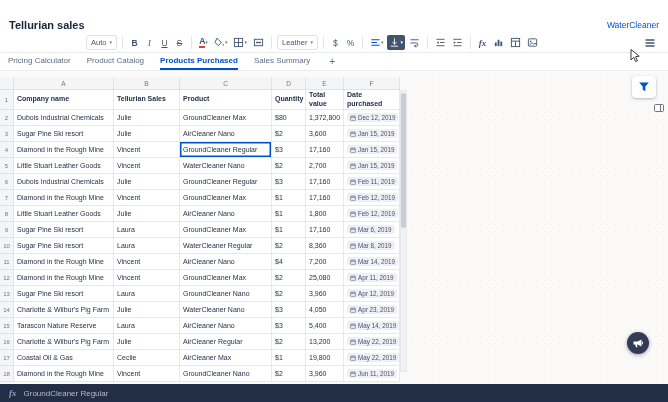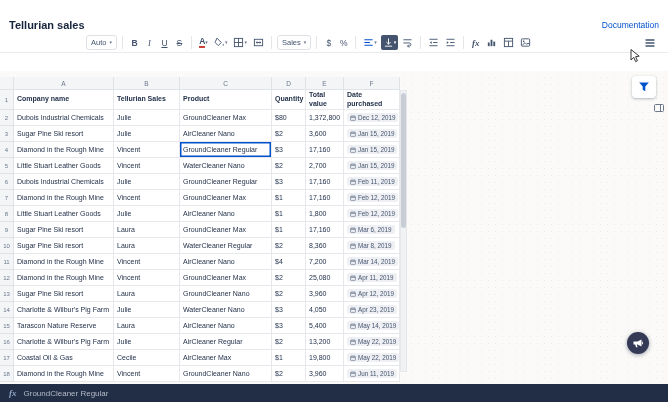--- a/index.html
+++ b/index.html
@@ -95,21 +95,21 @@
   .cursor { position:absolute; left:630px; top:49px; z-index:50; pointer-events:none; }
 </style>
 </head>
 <body>
 
 <div class="screen">
 
 
   <div class="doc-header">
     <span class="page-title">Tellurian sales</span>
-    <a class="doc-link">Documentation</a>
+    <a class="doc-link">WaterCleaner</a>
   </div>
 
   <div class="toolbar">
     <span class="tb-select">
       <span>Auto</span>
       <span class="chev">▾</span>
     </span>
     <span class="tb-div"></span>
     <span class="tb-btn b-bold">B</span>
     <span class="tb-btn b-italic">I</span>
@@ -140,21 +140,21 @@
     <span class="tb-btn">
       <svg width="11" height="11" viewBox="0 0 12 12">
           <g fill="none" stroke="#44546e">
             <rect x="1.5" y="2.5" width="9" height="7"></rect>
             <path d="M3.5 6 H8.5 M4.8 4.8 L3.5 6 L4.8 7.2 M7.2 4.8 L8.5 6 L7.2 7.2"></path>
           </g>
         </svg>
     </span>
     <span class="tb-div"></span>
     <span class="tb-select">
-      <span>Sales</span>
+      <span>Leather</span>
       <span class="chev">▾</span>
     </span>
     <span class="tb-div"></span>
     <span class="tb-btn">$</span>
     <span class="tb-btn">%</span>
     <span class="tb-div"></span>
     <span class="tb-btn">
       <svg width="11" height="11" viewBox="0 0 12 12">
           <g stroke="#0052cc" stroke-width="1.3" stroke-linecap="round">
             <line x1="2" y1="3" x2="10" y2="3"></line>
@@ -237,20 +237,27 @@
       <svg width="12" height="12" viewBox="0 0 12 12">
           <g stroke="#44546e" stroke-width="1.3" stroke-linecap="round">
             <line x1="2" y1="3" x2="10" y2="3"></line>
             <line x1="2" y1="6" x2="10" y2="6"></line>
             <line x1="2" y1="9" x2="10" y2="9"></line>
           </g>
         </svg>
     </span>
   </div>
 
+  <div class="tab-bar">
+    <div class="tab">Pricing Calculator</div>
+    <div class="tab">Product Catalog</div>
+    <div class="tab active">Products Purchased</div>
+    <div class="tab">Sales Summary</div>
+    <div class="tab-add">+</div>
+  </div>
 
   <div class="canvas">
     <div class="grid">
         <div class="g-row g-letters">
           <div class="g-num g-corner"></div>
           <div class="g-letter c0">A</div>
           <div class="g-letter c1">B</div>
           <div class="g-letter c2">C</div>
           <div class="g-letter c3">D</div>
           <div class="g-letter c4">E</div>

